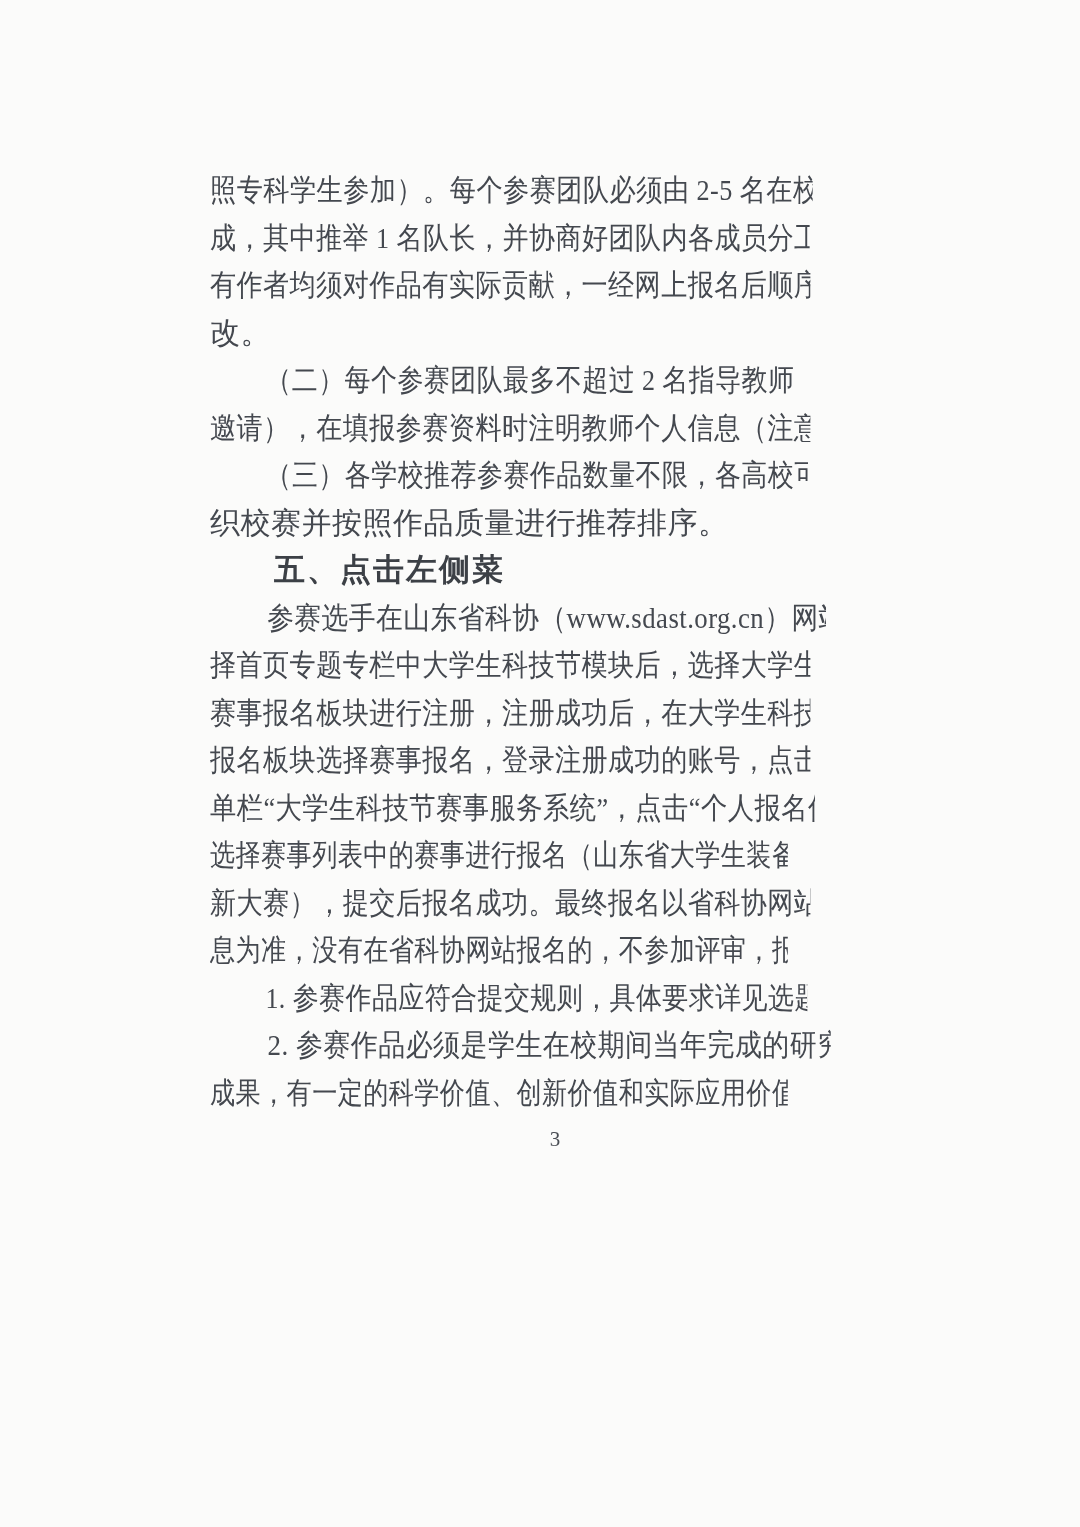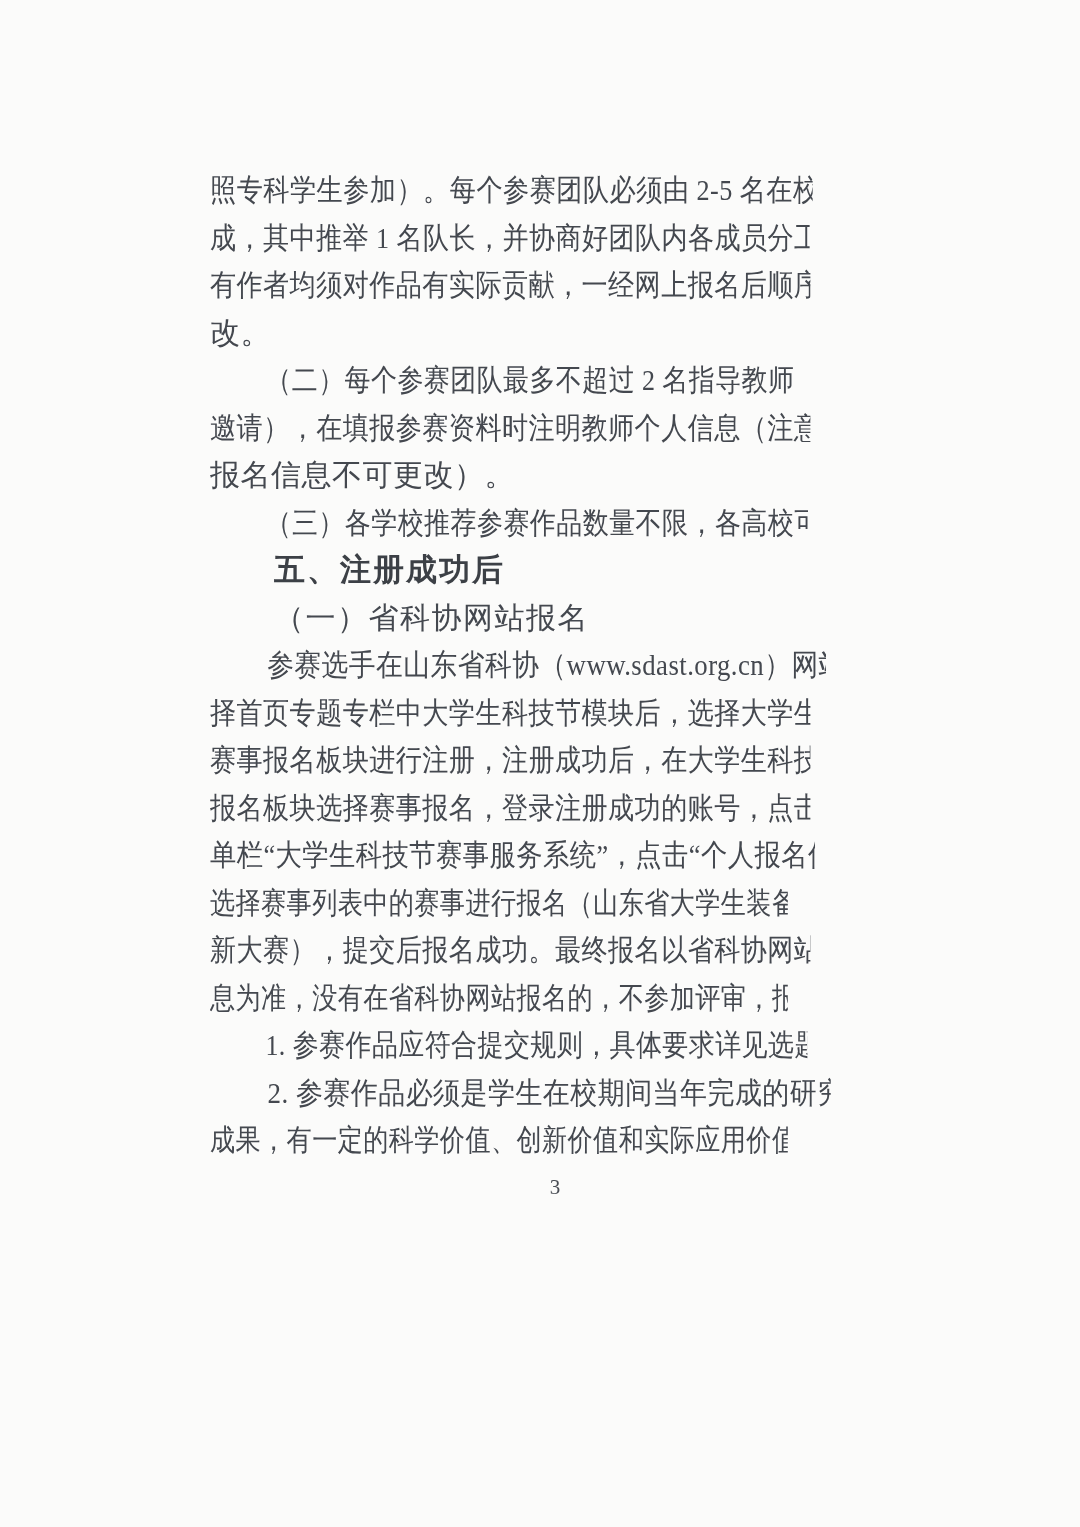--- a/index.html
+++ b/index.html
@@ -60,24 +60,23 @@
 <body>
 
 <div class="page">
   <div class="text-block" id="doc-lines">
       <div class="line j" style="transform-origin: left center; transform: scaleX(0.873418);">照专科学生参加）。每个参赛团队必须由 2-5 名在校学生组</div>
       <div class="line j" style="transform-origin: left center; transform: scaleX(0.869018);">成，其中推举 1 名队长，并协商好团队内各成员分工，且所</div>
       <div class="line j" style="transform-origin: left center; transform: scaleX(0.870113);">有作者均须对作品有实际贡献，一经网上报名后顺序不可更</div>
       <div class="line">改。</div>
       <div class="line j ind" style="transform-origin: left center; transform: scaleX(0.865747);">（二）每个参赛团队最多不超过 2 名指导教师（也可不</div>
       <div class="line j" style="transform-origin: left center; transform: scaleX(0.870113);">邀请），在填报参赛资料时注明教师个人信息（注意：一经</div>
-      <div class="line">报名信息不可更改）。</div>
       <div class="line j ind" style="transform-origin: left center; transform: scaleX(0.866834);">（三）各学校推荐参赛作品数量不限，各高校可先行组</div>
-      <div class="line ind h">五、注册成功后</div>
-      <div class="line ind sub">（一）省科协网站报名</div>
+      <div class="line">织校赛并按照作品质量进行推荐排序。</div>
+      <div class="line ind h">五、点击左侧菜</div>
       <div class="line j ind" style="transform-origin: left center; transform: scaleX(0.892626);">参赛选手在山东省科协（www.sdast.org.cn）网站，选</div>
       <div class="line j" style="transform-origin: left center; transform: scaleX(0.870113);">择首页专题专栏中大学生科技节模块后，选择大学生科技节</div>
       <div class="line j" style="transform-origin: left center; transform: scaleX(0.870113);">赛事报名板块进行注册，注册成功后，在大学生科技节赛事</div>
       <div class="line j" style="transform-origin: left center; transform: scaleX(0.870113);">报名板块选择赛事报名，登录注册成功的账号，点击左侧菜</div>
       <div class="line j" style="transform-origin: left center; transform: scaleX(0.876747);">单栏“大学生科技节赛事服务系统”，点击“个人报名信息”，</div>
       <div class="line j" style="transform-origin: left center; transform: scaleX(0.837379);">选择赛事列表中的赛事进行报名（山东省大学生装备制造业创</div>
       <div class="line j" style="transform-origin: left center; transform: scaleX(0.870113);">新大赛），提交后报名成功。最终报名以省科协网站报名信</div>
       <div class="line j" style="transform-origin: left center; transform: scaleX(0.837379);">息为准，没有在省科协网站报名的，不参加评审，报名无效。</div>
       <div class="line j ind" style="transform-origin: left center; transform: scaleX(0.865747);">1. 参赛作品应符合提交规则，具体要求详见选题说明。</div>
       <div class="line j ind" style="transform-origin: left center; transform: scaleX(0.899609);">2. 参赛作品必须是学生在校期间当年完成的研究创新</div>

